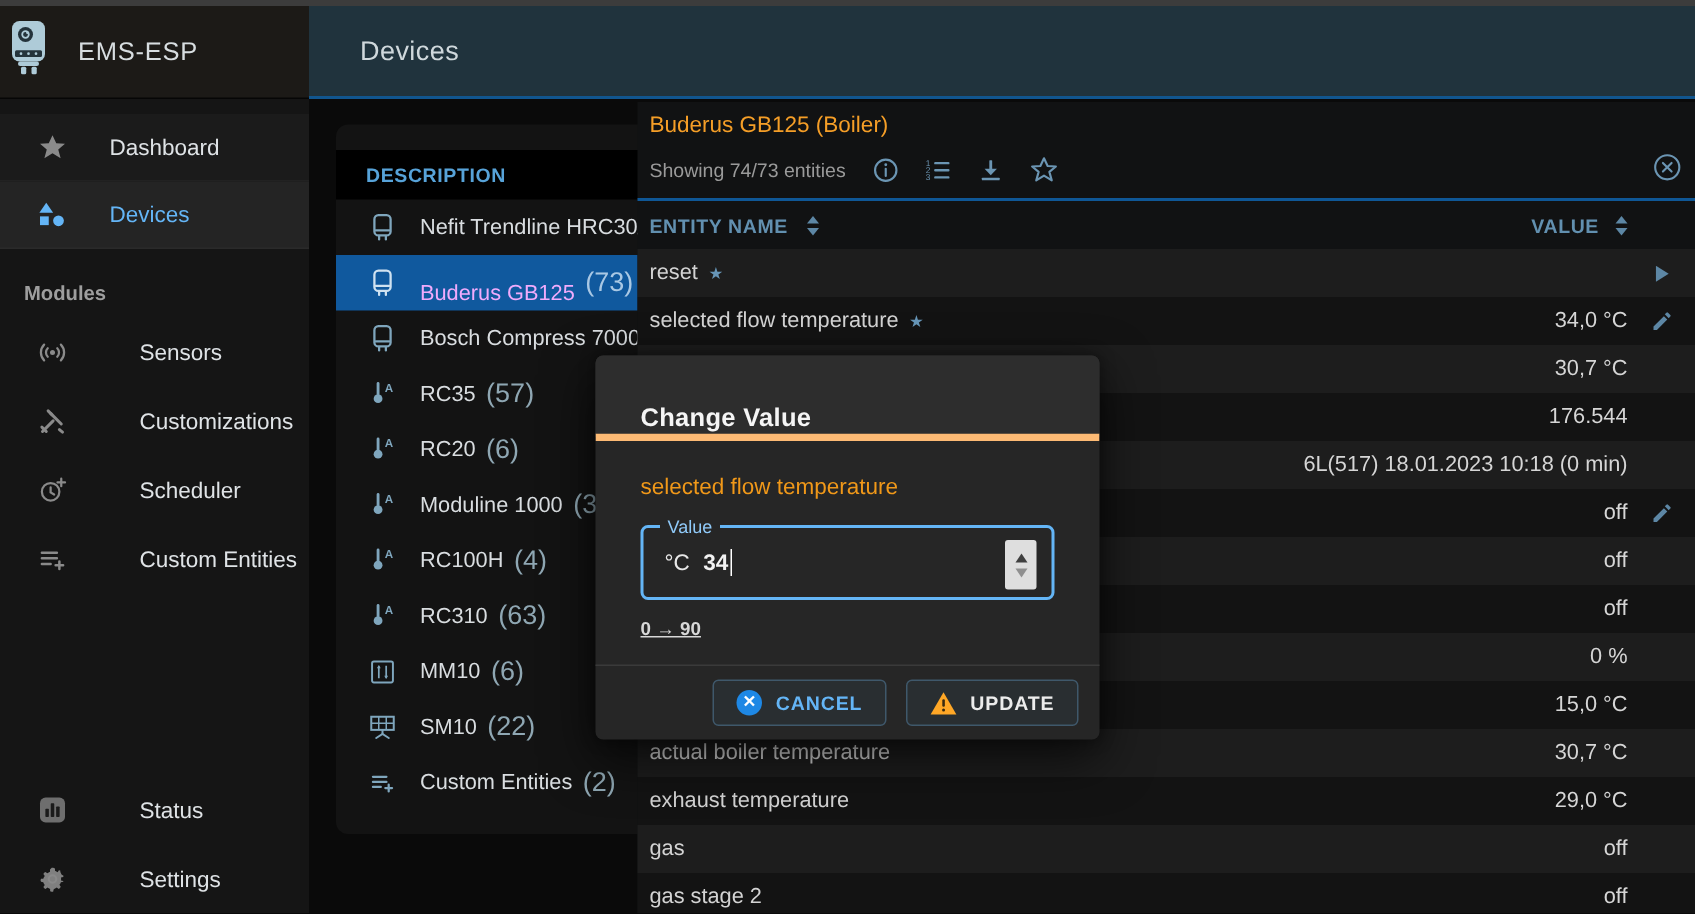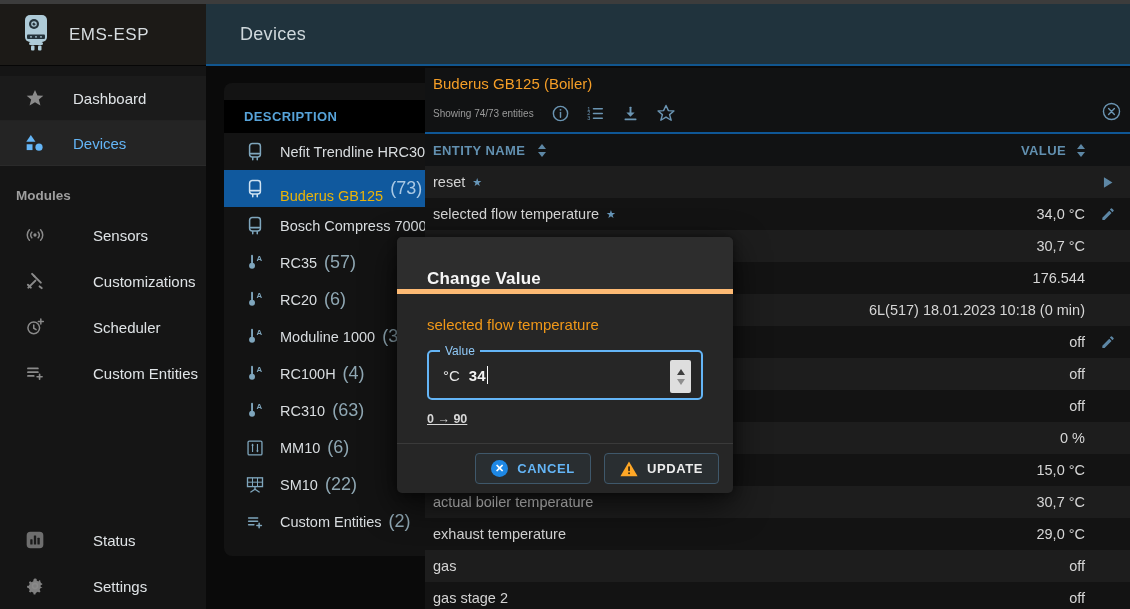--- a/index.html
+++ b/index.html
@@ -4,21 +4,21 @@
 <style>
   * { margin:0; padding:0; box-sizing:border-box; }
   body { font-family:"Liberation Sans","DejaVu Sans",sans-serif; background:#000; }
   .stage { position:relative; width:1130px; height:609px; overflow:hidden; background:#0a0a0a; }
 
   
   .top-strip { position:absolute; left:0; top:0; width:1130px; height:4px; background:#3c3c3c; }
 
   
   .sidebar { position:absolute; left:0; top:4px; width:206px; height:605px; background:#151515; display:flex; flex-direction:column; }
-  .brand { height:62px; display:flex; align-items:center; padding-left:18px; gap:15px; background:#1c1a17; border-bottom:1px solid #060606; }
+  .brand { height:62px; display:flex; align-items:center; padding-left:1px; gap:15px; background:#1c1a17; border-bottom:1px solid #060606; }
   .brand-title { color:#d7dde0; font-size:17px; letter-spacing:.5px; }
   .side-nav { padding-top:10px; }
   .side-item { height:45px; display:flex; align-items:center; padding-left:23px; cursor:pointer; border-bottom:1px solid rgba(255,255,255,0.03); }
   .side-item .icon { width:24px; display:flex; justify-content:center; color:#8a8a8a; }
   .side-item .lbl { margin-left:26px; font-size:15px; color:#dfe3e6; }
   .side-item.row-dashboard { background:#1b1b1b; }
   .side-item.active { background:#242424; }
   .side-item.active .lbl { color:#64b5f6; }
   .side-item.active .icon { color:#64b5f6; }
   .modules-header { margin:22px 0 6px 16px; font-size:13.5px; font-weight:bold; color:#9e9e9e; height:18px; }
@@ -30,30 +30,30 @@
   .app-bar-title { color:#cfd8dc; font-size:18px; letter-spacing:.3px; }
 
   
   .devices-panel { position:absolute; left:224px; top:83px; width:860px; height:473px; background:#131313; border-radius:8px; padding-top:17px; }
   .dev-header { height:33px; background:#000; display:flex; align-items:center; padding-left:20px; font-size:13px; font-weight:bold; color:#57a3d9; letter-spacing:.4px; }
   .dev-row { height:37px; display:flex; align-items:center; padding-left:20px; cursor:pointer; white-space:nowrap; overflow:hidden; }
   .dev-row .icon { width:22px; display:flex; justify-content:center; color:#7fa6bd; flex:none; }
   .dev-row .dlbl { margin-left:14px; font-size:14.5px; color:#d9dde0; }
   .dev-row .dcount { margin-left:7px; font-size:18px; color:#8fa7b3; }
   .dev-row.selected { background:#10599e; }
-  .dev-row.selected .dlbl { color:#eab308;margin-top:14px; }
+  .dev-row.selected .dlbl { color:#f0abfc;margin-top:14px; }
   .dev-row.selected .dcount { color:#a9c8e4; }
   .dev-row.selected .icon { color:#cfe2f1; }
 
   
   .entity-panel { position:absolute; left:425px; top:68px; width:705px; height:541px; background:#111213; }
   .ep-header { position:relative; height:64px; padding:7px 8px 0 8px; }
   .ep-title { color:#f59e27; font-size:15px; }
   .ep-subrow { margin-top:11px; display:flex; align-items:center; gap:15px; }
-  .ep-subtitle { color:#9a9a9a; font-size:10px; margin-right:2px; }
+  .ep-subtitle { color:#9a9a9a; font-size:13px; margin-right:2px; }
   .tool-icon { color:#6b95b3; display:flex; cursor:pointer; }
   .ep-close { position:absolute; right:8px; top:33px; color:#6b95b3; cursor:pointer; display:flex; }
   .blue-line { height:2px; background:#0f5796; }
   .thead { height:32px; display:flex; align-items:center; padding:0 0 0 8px; }
   .th-name { display:flex; align-items:center; gap:13px; color:#6290b0; font-size:13px; font-weight:bold; letter-spacing:.4px; }
   .th-value { margin-left:auto; margin-right:45px; display:flex; align-items:center; gap:11px; color:#6290b0; font-size:13px; font-weight:bold; letter-spacing:.4px; }
   .sort { display:flex; flex-direction:column; gap:3px; cursor:pointer; }
   .sort .up { width:0; height:0; border-left:4px solid transparent; border-right:4px solid transparent; border-bottom:5px solid #5d87a5; }
   .sort .dn { width:0; height:0; border-left:4px solid transparent; border-right:4px solid transparent; border-top:5px solid #5d87a5; }
   .erow { height:32px; display:flex; align-items:center; padding-left:8px; }

